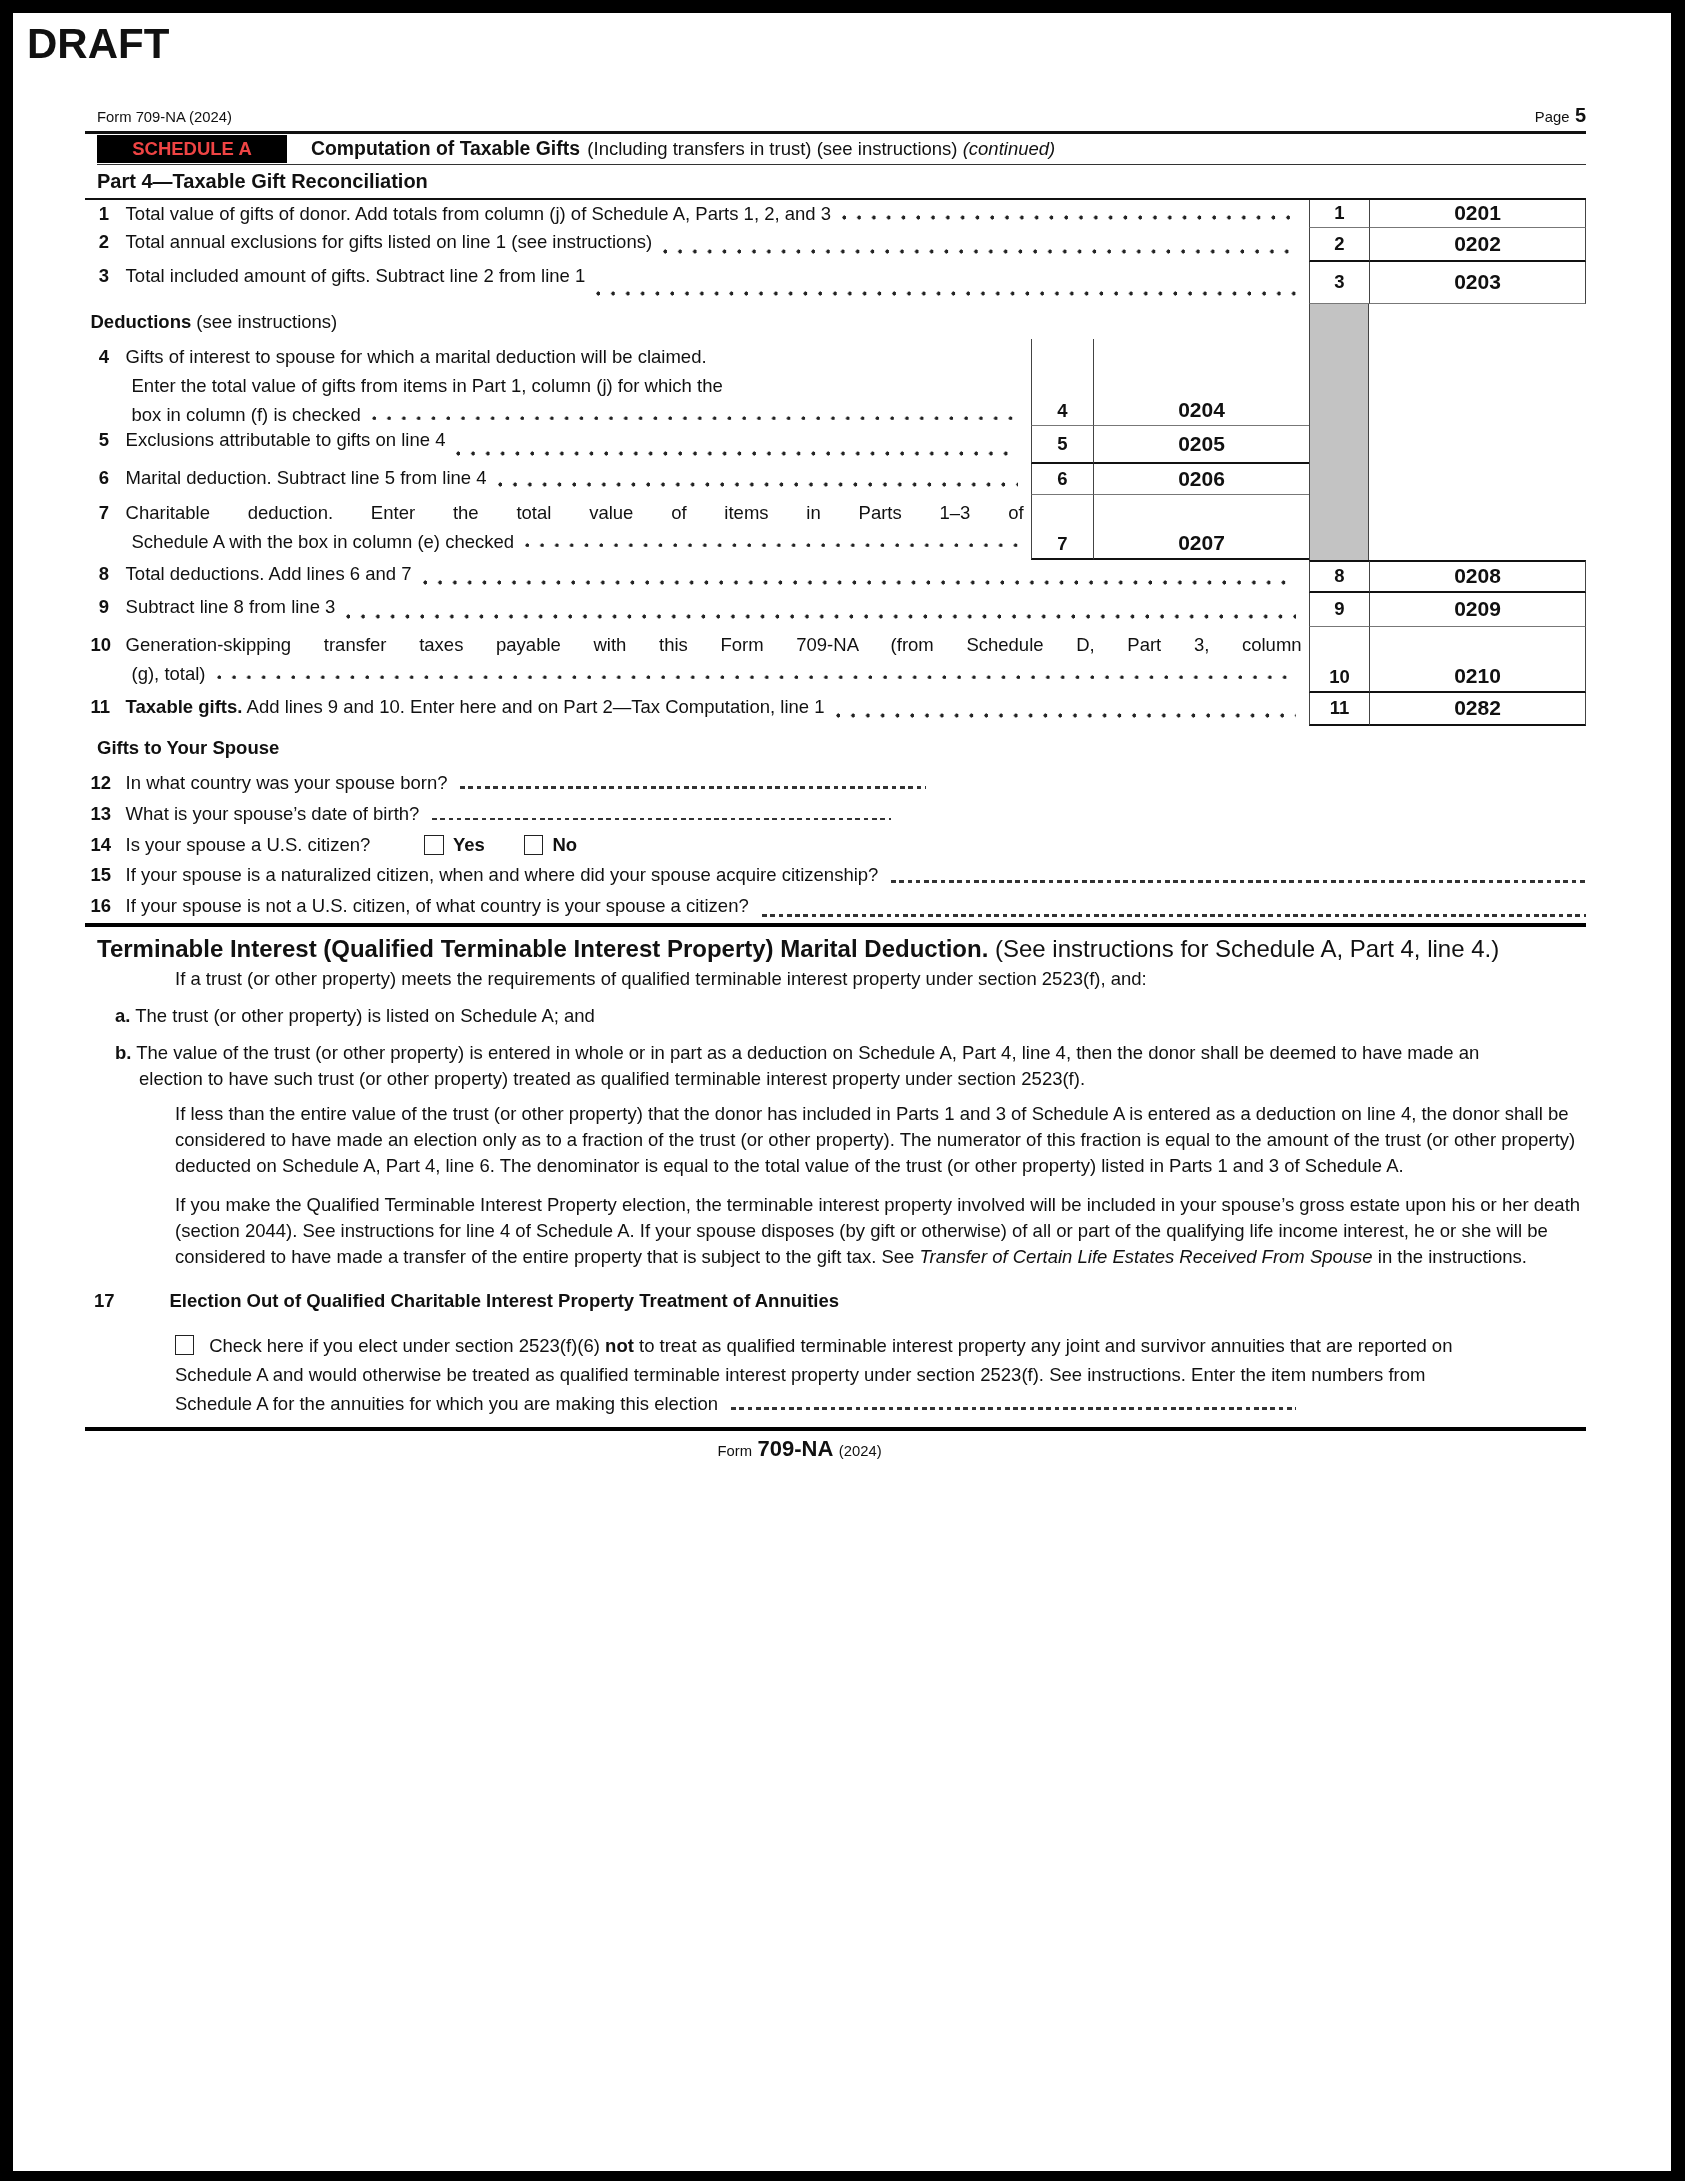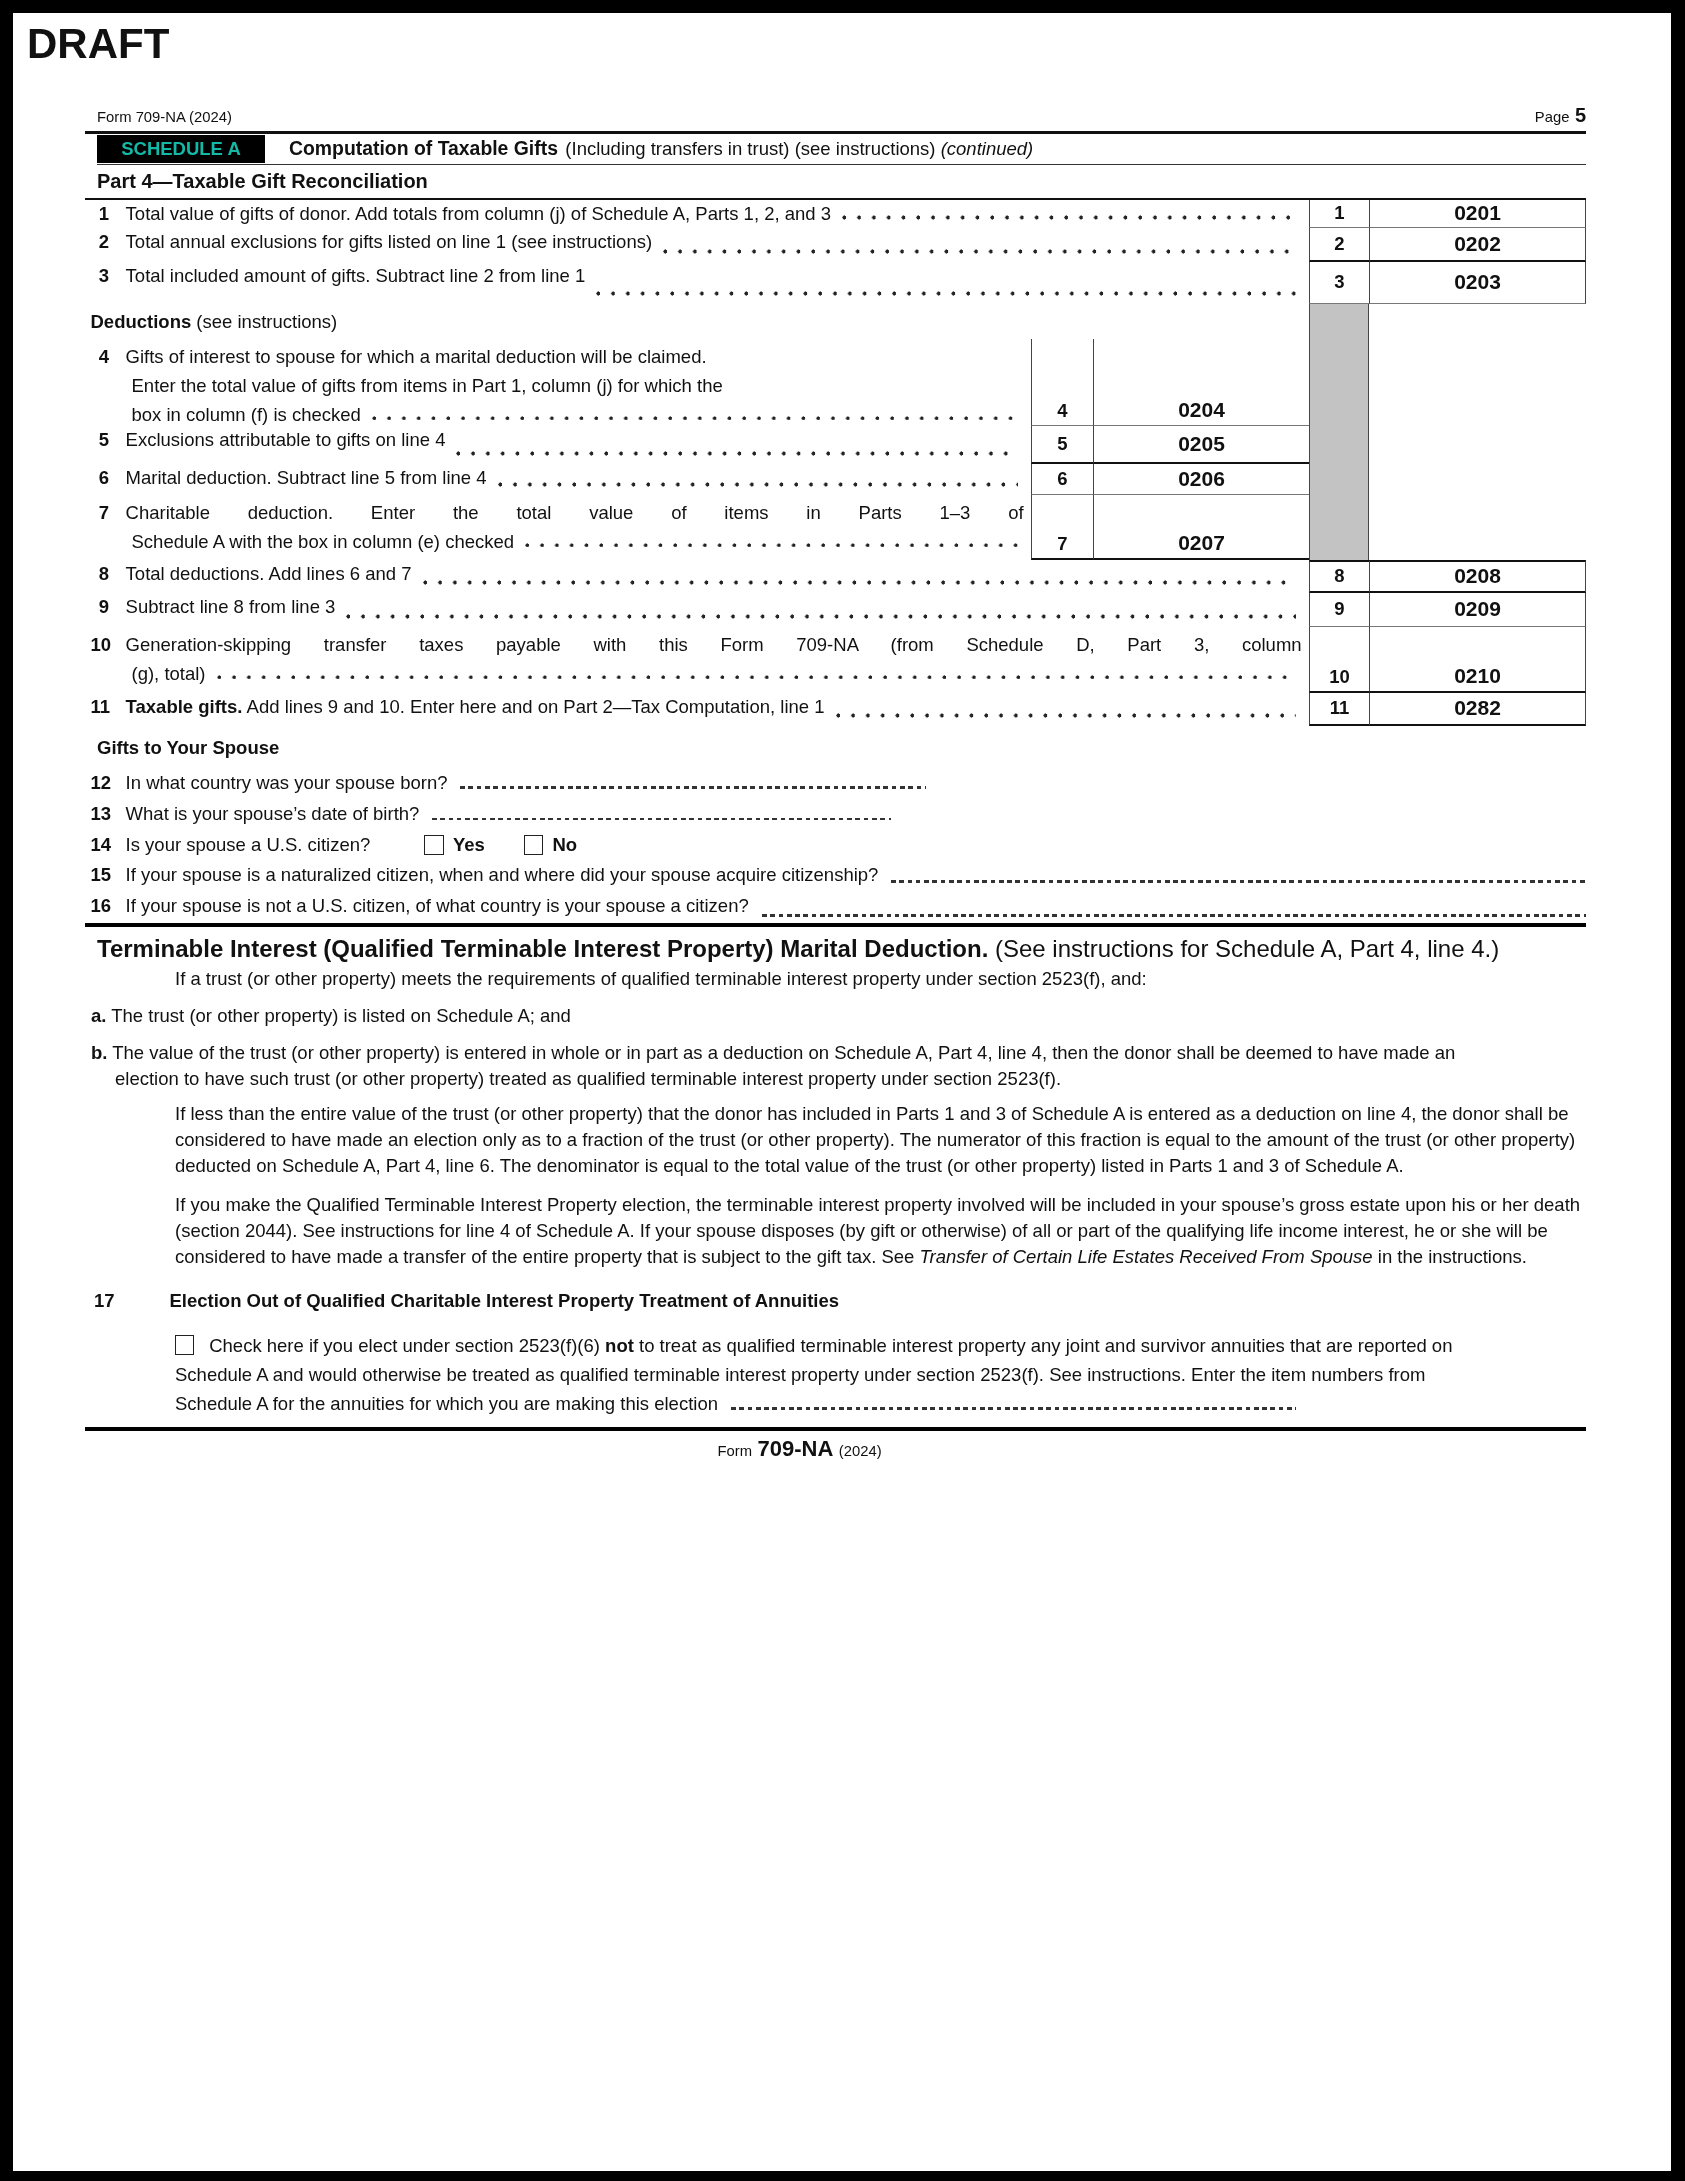--- a/index.html
+++ b/index.html
@@ -12,21 +12,21 @@
 
   .draft { margin:7.4px 0 0 14px; font-size:42px; font-weight:bold; letter-spacing:0px; height:46px; }
 
   .toprow { display:flex; justify-content:space-between; align-items:baseline; margin:38px 85px 0 84px; }
   .formid { font-size:14.8px; }
   .pagelbl { font-size:14.8px; }
   .pagenum { font-size:20px; font-weight:bold; margin-left:5.5px; }
 
   .hrule3 { margin:3.7px 85px 0 72px; height:2.8px; background:#111; }
   .schedrow { display:flex; align-items:center; margin:0 85px 0 84px; height:31px; border-bottom:1.8px solid #333; }
-  .badge { background:#000; color:#14b8a6; font-weight:bold; font-size:18.5px; width:168px; height:28px; display:flex; align-items:center; justify-content:center; }
+  .badge { background:#000; color:#ef4444; font-weight:bold; font-size:18.5px; width:190px; height:28px; display:flex; align-items:center; justify-content:center; }
   .schedtitle { margin-left:24px; font-size:19.4px; font-weight:bold; }
   .schedsub { font-size:18.5px; font-weight:normal; margin-left:7.4px; }
   .schedcont { font-size:18.5px; font-style:italic; }
 
   .part4title { margin:5.5px 0 0 84px; font-size:20px; font-weight:bold; height:24px; }
   .hrule2 { margin:3.7px 85px 0 72px; height:1.8px; background:#111; }
 
   
   .row { display:flex; margin-left:72px; width:1501px; font-size:18.5px; }
   .rtext { width:1224px; display:flex; padding:2.8px 7.4px 0 5.5px; }
@@ -65,21 +65,21 @@
   .qrow { display:flex; margin-left:72px; width:1501px; font-size:18.5px; padding-left:5.5px; }
   .dashline { height:2.8px; align-self:flex-end; margin:0 0 4.6px 13px;
               background:repeating-linear-gradient(to right,#333 0 4.6px,transparent 4.6px 8.3px); }
   .cb { width:19.4px; height:19.4px; border:1.8px solid #222; display:inline-block; background:#fff; flex:none; }
   .cblbl { font-weight:bold; margin-left:9.2px; }
   .hrule4 { margin:5.5px 85px 0 72px; height:3.7px; background:#000; }
 
   
   .termhead { margin:8.3px 85px 0 84px; font-size:24px; height:22px; }
   .para { margin-left:162px; width:1449px; font-size:18.5px; line-height:26px; }
-  .subitem { margin-left:78px; width:1426px; font-size:18.5px; line-height:26px; padding-left:24px; text-indent:-24px; }
+  .subitem { margin-left:102px; width:1426px; font-size:18.5px; line-height:26px; padding-left:24px; text-indent:-24px; }
   .it { font-style:italic; }
 
   .l17row { display:flex; margin-left:72px; padding-left:5.5px; font-size:18.5px; font-weight:bold; }
   .cbpara { margin-left:162px; width:1297px; font-size:18.5px; line-height:29px; }
   .cbpara .cb { vertical-align:-2.8px; margin-right:14.8px; }
   .electdash { display:inline-block; width:565px; height:2.8px; margin-left:13px;
                background:repeating-linear-gradient(to right,#333 0 4.6px,transparent 4.6px 8.3px); }
 
   .footrow { display:flex; justify-content:center; align-items:baseline; margin:5.5px 85px 0 0; }
   .footform { font-size:14.8px; }

